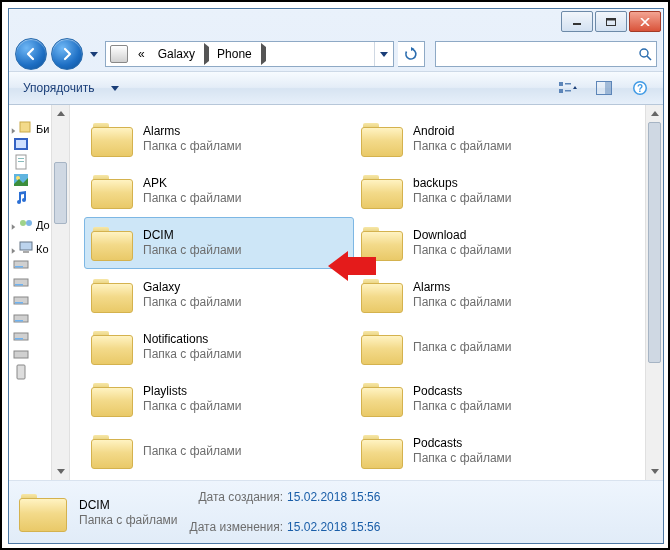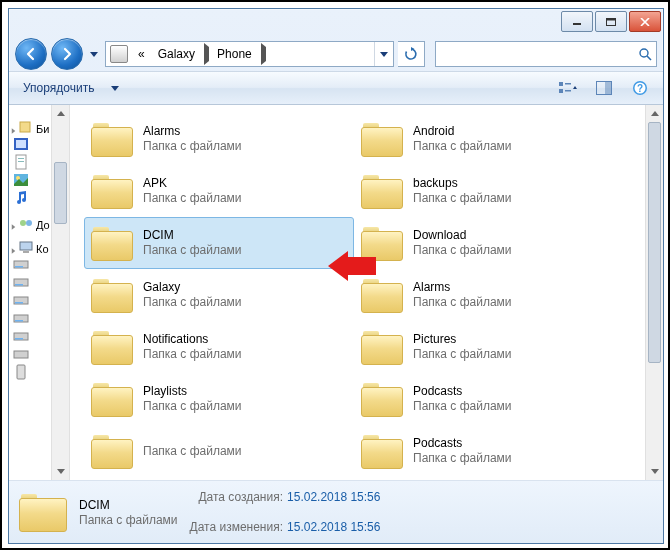--- a/index.html
+++ b/index.html
@@ -392,21 +392,20 @@
                   <span class="name">Alarms</span>
                   <span class="sub">Папка с файлами</span>
                 </div>
               </div>
               <div class="item">
                 <div class="folder-ico">
                   <div class="tab"></div>
                   <div class="body"></div>
                 </div>
                 <div class="txt">
-                  <span class="name">Pictures</span>
                   <span class="sub">Папка с файлами</span>
                 </div>
               </div>
               <div class="item">
                 <div class="folder-ico">
                   <div class="tab"></div>
                   <div class="body"></div>
                 </div>
                 <div class="txt">
                   <span class="name">Podcasts</span>

